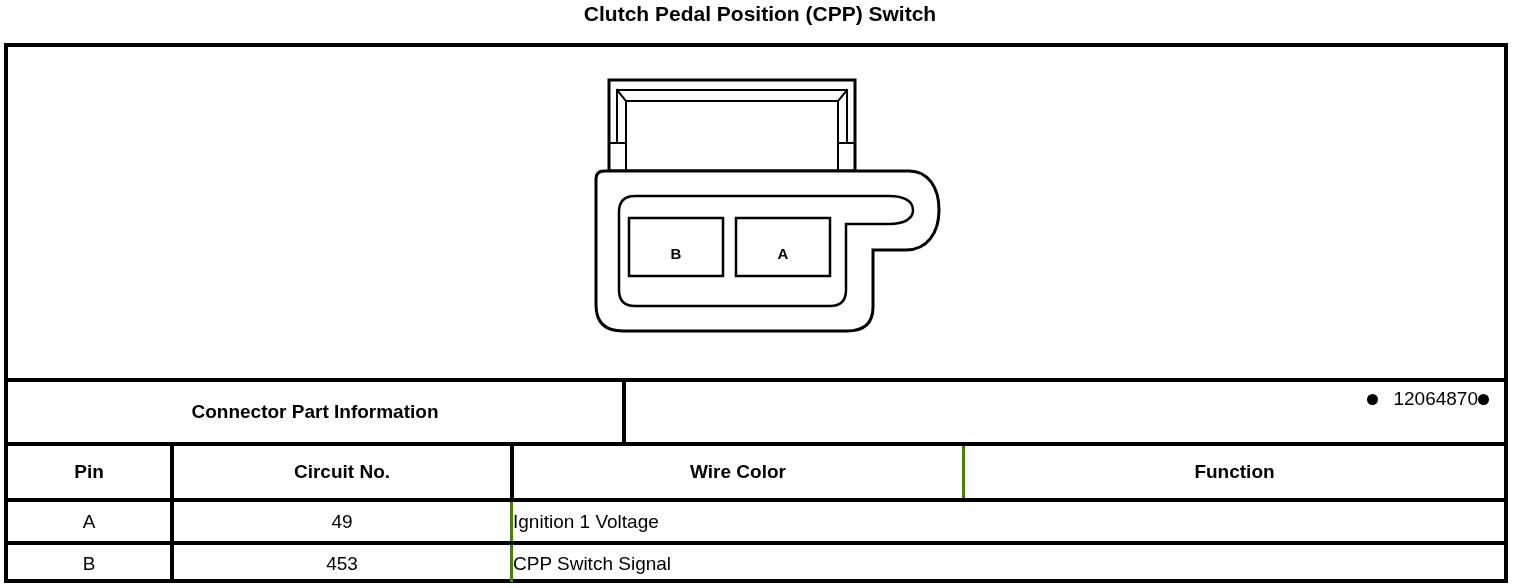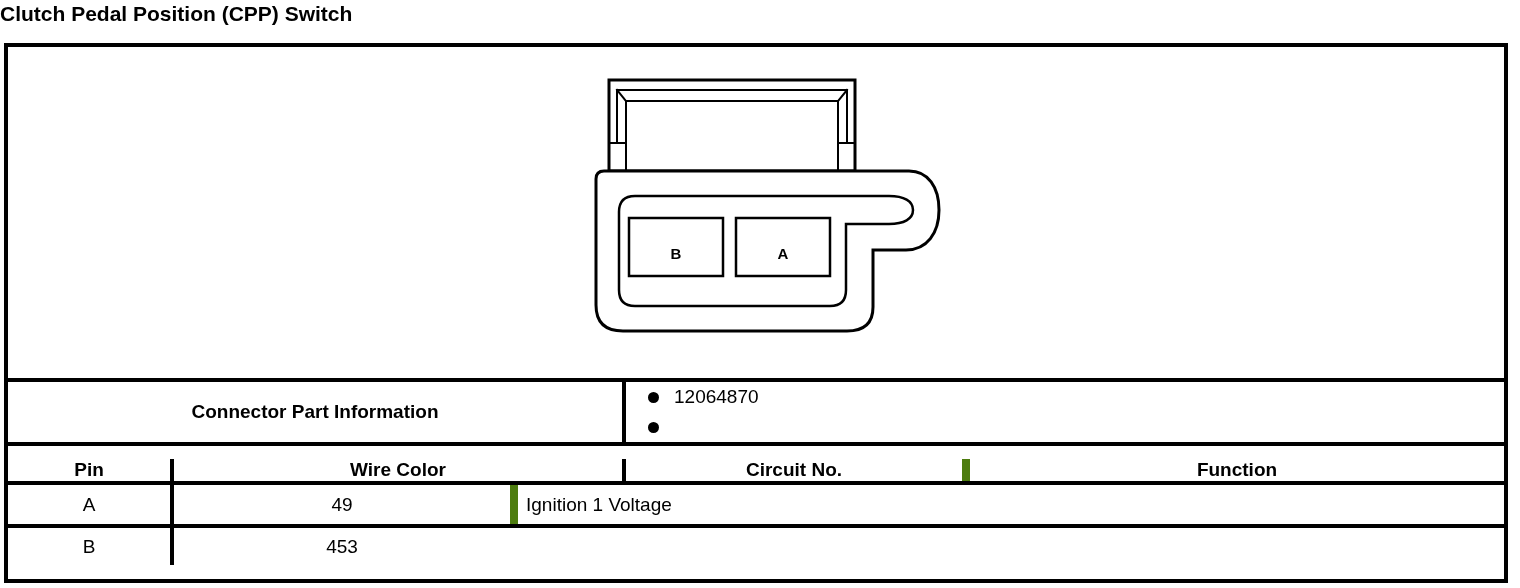--- a/index.html
+++ b/index.html
@@ -4,54 +4,54 @@
 <style>
   html,body{margin:0;padding:0;background:#ffffff;}
   body{
     width:1520px;height:588px;position:relative;
     font-family:"Liberation Sans","DejaVu Sans",sans-serif;
     color:#000;
     -webkit-font-smoothing:antialiased;
   }
   .page-title{
     position:absolute;top:2px;left:0;width:100%;
-    text-align:left;font-size:21px;font-weight:bold;
+    text-align:center;font-size:21px;font-weight:bold;
   }
   .outer-box{
     position:absolute;left:4px;top:43px;width:1504px;height:540px;
     border:4px solid #000;box-sizing:border-box;background:#fff;
   }
   .outer-box *,.outer-box{box-sizing:border-box;}
   .row-diagram{position:relative;height:331px;width:100%;}
   .connector-svg{position:absolute;left:577px;top:25px;}
   .row{display:flex;width:100%;border-top:4px solid #000;}
   .row-cpi{height:64px;}
-  .row-header{height:39px;font-weight:bold;align-items:flex-end;}
+  .row-header{height:56px;font-weight:bold;}
   .row-data-a{height:43px;}
   .row-data-b{height:41px;}
   .cell{
     display:flex;align-items:center;justify-content:center;
     font-size:19px;overflow:hidden;white-space:nowrap;
   }
   .cpi-left{width:614px;font-weight:bold;}
   .cpi-right{
     flex:1;border-left:4px solid #000;
-    display:flex;flex-direction:column;justify-content:flex-end;
+    display:flex;flex-direction:row;justify-content:flex-end;
     padding-left:22px;font-size:19px;
   }
   .bullet-line{display:flex;align-items:center;height:34px;}
   .bullet-dot{
     width:11px;height:11px;border-radius:50%;background:#000;
     margin-right:15px;flex:0 0 auto;
   }
   .c1{width:162px;}
   .c2{width:452px;border-left:4px solid #000;}
   .c3{width:340px;border-left:4px solid #000;}
-  .c4{flex:1;border-left:8px solid #4d7c0f;}
-  .c4.left-align{justify-content:flex-start;padding-left:8px;}
+  .c4{flex:1;border-left:3px solid #4d7c0f;}
+  .c4.left-align{justify-content:flex-start;}
 </style>
 </head>
 <body>
 
 <div class="page-title">Clutch Pedal Position (CPP) Switch</div>
 
 <div class="outer-box">
 
   <div class="row-diagram">
     <svg class="connector-svg" width="362" height="268" viewBox="584 71 362 268" fill="none" stroke="#000000" stroke-linecap="square">
@@ -91,29 +91,30 @@
         <span>12064870</span>
       </div>
       <div class="bullet-line">
         <span class="bullet-dot"></span>
       </div>
     </div>
   </div>
 
   <div class="row row-header">
     <div class="cell c1">Pin</div>
+    <div class="cell c3">Circuit No.</div>
     <div class="cell c2">Wire Color</div>
-    <div class="cell c3">Circuit No.</div>
     <div class="cell c4">Function</div>
   </div>
 
   <div class="row row-data-a">
     <div class="cell c1">A</div>
     <div class="cell c3">49</div>
     <div class="cell c4 left-align">Ignition 1 Voltage</div>
   </div>
 
   <div class="row row-data-b">
     <div class="cell c1">B</div>
     <div class="cell c3">453</div>
+    <div class="cell c4 left-align">CPP Switch Signal</div>
   </div>
 
 </div>
 
 </body></html>

